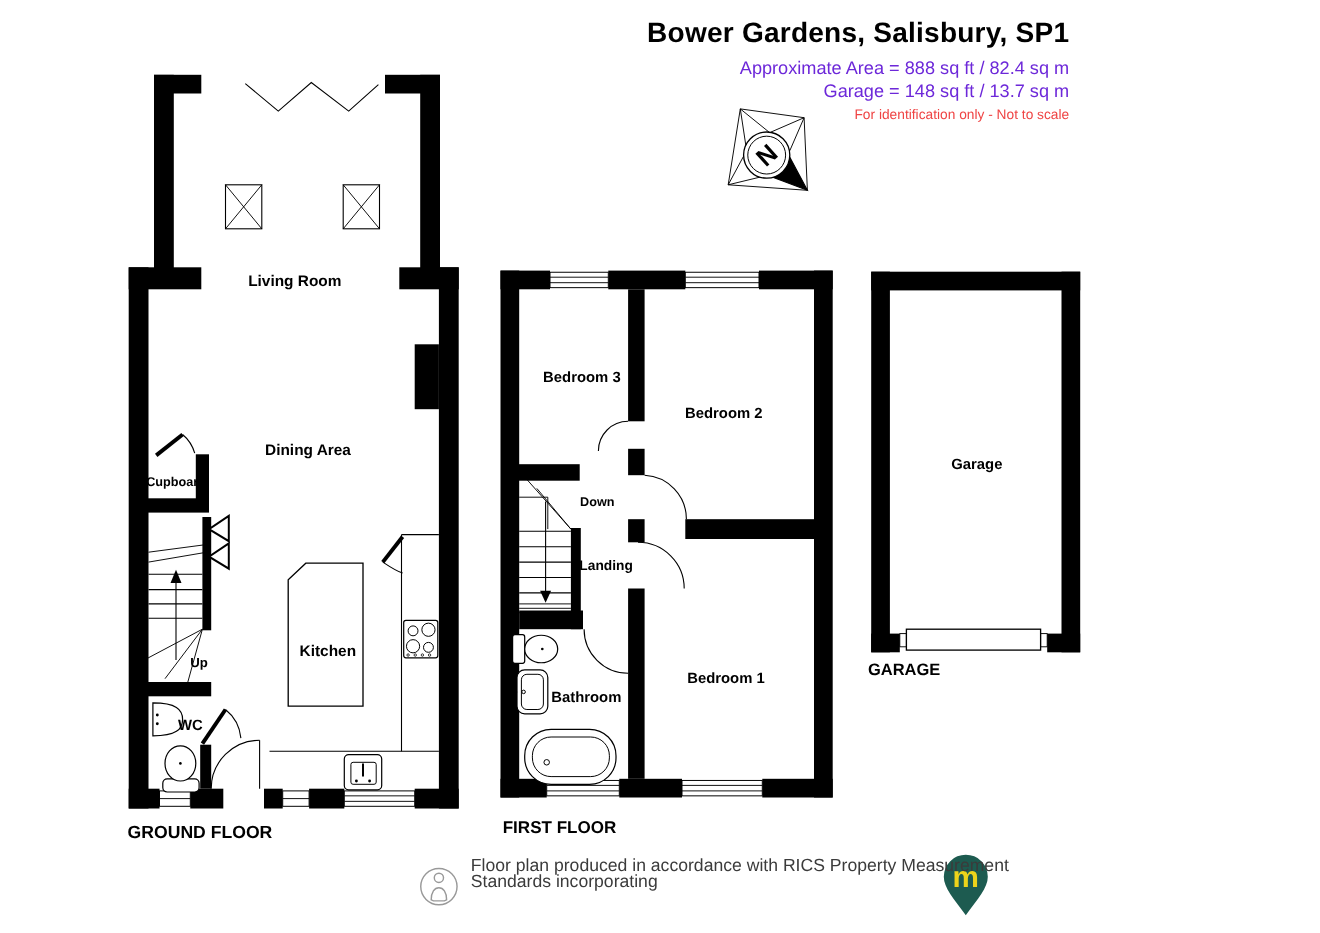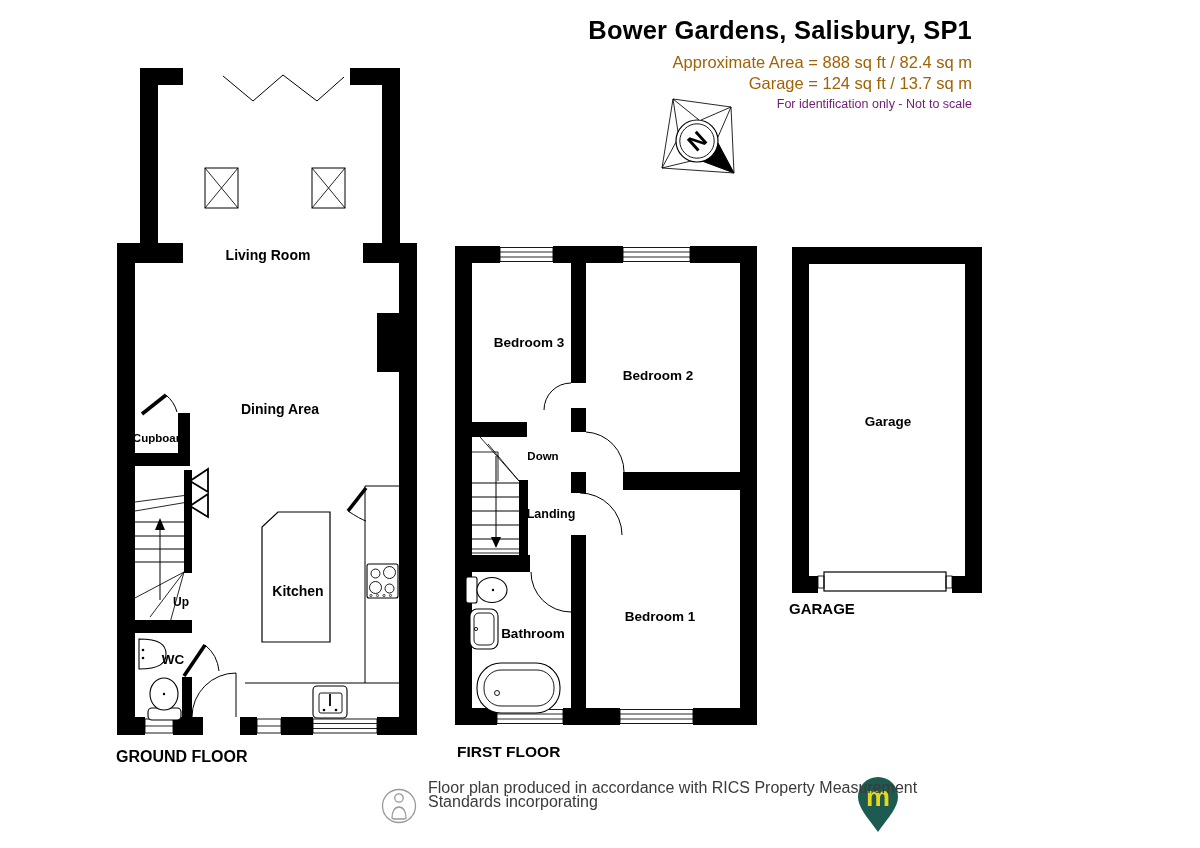--- a/index.html
+++ b/index.html
@@ -9,34 +9,34 @@
   .wall{fill:#000;stroke:none;}
   .thin{fill:none;stroke:#000;stroke-width:1;}
   .thin08{fill:none;stroke:#000;stroke-width:0.85;}
   .leaf{fill:none;stroke:#000;stroke-width:3.6;}
   .fix{fill:#fff;stroke:#000;stroke-width:1.1;}
   .fix09{fill:#fff;stroke:#000;stroke-width:0.9;}
   .lbl{font-family:"Liberation Sans", sans-serif;font-weight:bold;fill:#000;text-anchor:middle;}
   .flr{font-family:"Liberation Sans", sans-serif;font-weight:bold;fill:#000;text-anchor:start;}
   #header{position:absolute;top:16px;right:20px;text-align:right;}
   #header .t{font-size:25.5px;font-weight:bold;letter-spacing:0.2px;}
-  #header .a{font-size:16.5px;font-weight:normal;line-height:20.5px;margin-top:7px;color:#a16207;}
-  #header .n{font-size:12.5px;margin-top:4px;color:#701a75;}
+  #header .a{font-size:16.5px;font-weight:normal;line-height:20.5px;margin-top:7px;color:#6d28d9;}
+  #header .n{font-size:12.5px;margin-top:4px;color:#ef4444;}
   #footer-text{position:absolute;left:428px;top:781px;font-size:16px;line-height:14px;color:#3b3b3b;}
 </style>
 </head>
 <body>
 
 <div id="page">
 
   <div id="header">
     <div class="t">Bower Gardens, Salisbury, SP1</div>
     <div class="a">
       <div>Approximate Area = 888 sq ft / 82.4 sq m</div>
-      <div>Garage = 124 sq ft / 13.7 sq m</div>
+      <div>Garage = 148 sq ft / 13.7 sq m</div>
     </div>
     <div class="n">For identification only - Not to scale</div>
   </div>
 
   <svg width="1200" height="848" viewBox="0 0 1200 848">
 
     <g>
       <polygon class="thin08" points="673,99 731,107 734,173 662,168"></polygon>
       <polygon class="thin08" points="673,99 699,120 678,132" fill="#fff"></polygon>
       <polygon class="thin08" points="731,107 701,120 718,137" fill="#fff"></polygon>

